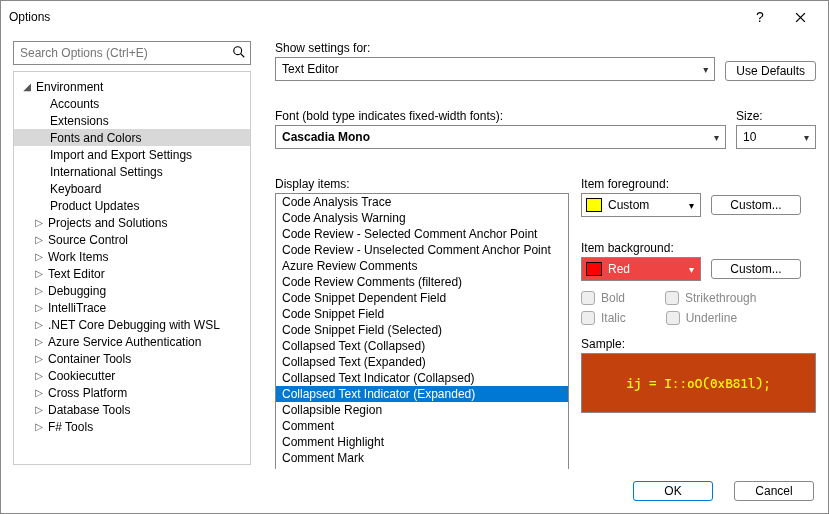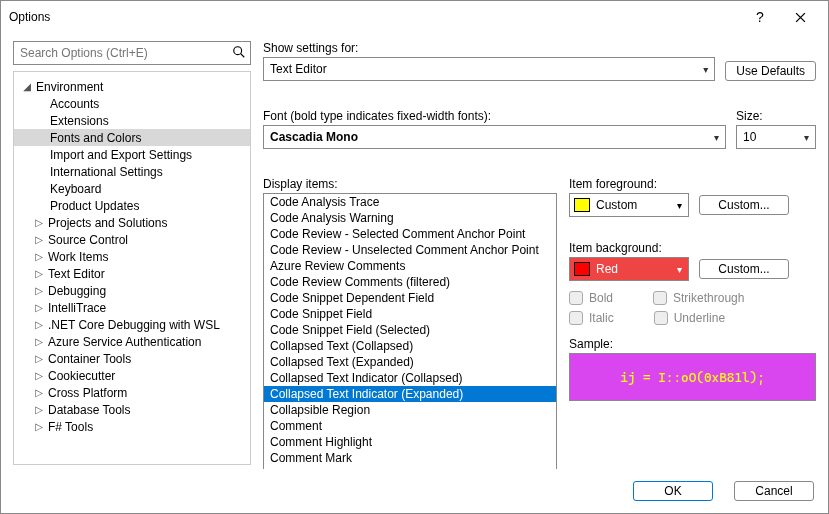--- a/index.html
+++ b/index.html
@@ -1,21 +1,21 @@
 <!DOCTYPE html>
 <html><head>
 <meta charset="utf-8">
 <style>
   * { box-sizing: border-box; font-family: "Segoe UI", Arial, sans-serif; }
   body { margin: 0; background: #fff; font-size: 12px; color: #000; }
   .window { width: 829px; height: 514px; border: 1px solid #888; display: flex; flex-direction: column; background: #fff; }
   .titlebar { height: 32px; display: flex; align-items: center; padding: 0 8px; }
   .titlebar .title { flex: 1; font-size: 12px; }
   .titlebar .btn { width: 40px; height: 32px; display: flex; align-items: center; justify-content: center; font-size: 14px; }
-  .body { flex: 1; display: flex; padding: 8px 12px 4px 12px; gap: 12px; overflow: hidden; }
+  .body { flex: 1; display: flex; padding: 8px 12px 4px 12px; gap: 24px; overflow: hidden; }
   .left { width: 238px; display: flex; flex-direction: column; }
   .search { position: relative; border: 1px solid #888; height: 24px; }
   .search input { width: 100%; height: 100%; border: none; padding: 0 24px 0 6px; font-size: 12px; outline: none; }
   .search .icon { position: absolute; right: 4px; top: 3px; font-size: 13px; color: #000; }
   .tree { flex: 1; border: 1px solid #ccc; margin-top: 6px; padding: 6px 0; overflow: auto; }
   .tree-item { display: flex; align-items: center; height: 17px; padding-left: 6px; white-space: nowrap; }
   .tree-item .arrow { width: 14px; display: inline-flex; justify-content: center; color: #555; font-size: 10px; }
   .tree-item .lbl { padding: 0 2px; }
   .tree-child { padding-left: 34px; }
   .tree-child.selected { background: #d8d8d8; }
@@ -28,21 +28,21 @@
   .btn-std { border: 1px solid #888; height: 20px; min-width: 90px; padding: 0 10px; display: flex; align-items: center; justify-content: center; background: #fff; border-radius: 3px; }
   .btn-primary { border: 1px solid #0078d4; }
   .listbox { border: 1px solid #888; height: 284px; overflow-y: scroll; position: relative; }
   .listbox .item { padding: 0 6px; height: 16px; line-height: 16px; white-space: nowrap; }
   .listbox .item.selected { background: #0078d4; color: #fff; }
   .color-select { border: 1px solid #888; height: 24px; display: flex; align-items: center; padding: 0 4px; gap: 6px; position: relative; width: 120px; }
   .color-swatch { width: 16px; height: 14px; border: 1px solid #000; }
   .color-select .arrow { position: absolute; right: 6px; font-size: 10px; }
   .cb { display: flex; align-items: center; gap: 6px; color: #888; }
   .cb .box { width: 14px; height: 14px; border: 1px solid #aaa; border-radius: 3px; background: #eee; }
-  .sample-box { border: 1px solid #888; background: #d946ef; height: 48px; display: flex; align-items: center; justify-content: center; }
+  .sample-box { border: 1px solid #888; background: #c2410c; height: 60px; display: flex; align-items: center; justify-content: center; }
   .sample-text { font-family: "Cascadia Mono","Consolas",monospace; color: #ffff00; font-size: 13px; }
   .footer { height: 44px; display: flex; justify-content: flex-end; align-items: center; gap: 21px; padding: 0 14px; }
   .bold { font-weight: 700; }
   .middle-cols { display: flex; gap: 12px; }
   .col1 { width: 294px; display:flex; flex-direction:column; }
   .col2 { flex: 1; display:flex; flex-direction:column; }
   .sizebox { width: 80px; }
   .sep-top { margin-top: 24px; }
   .grow { flex: 1; }
 </style>

